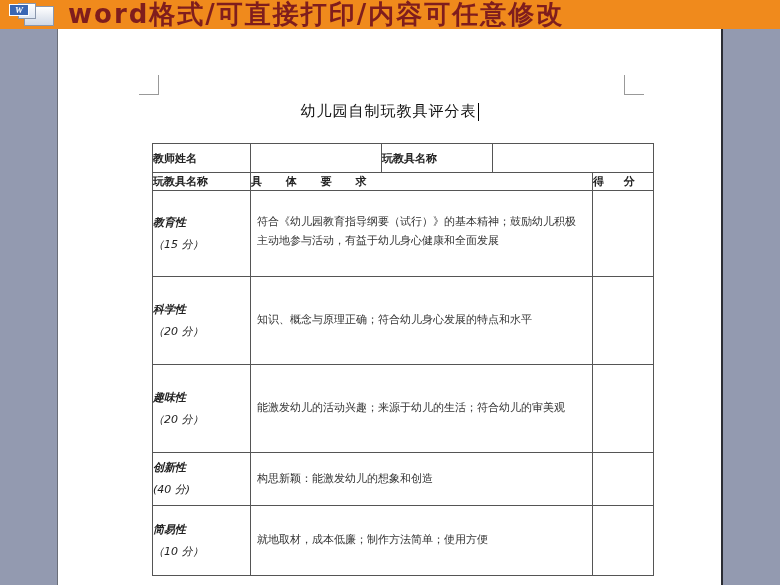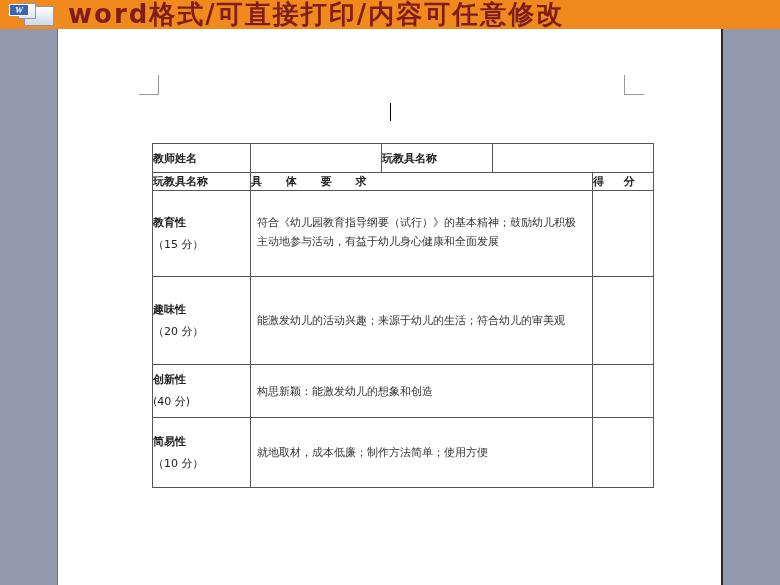--- a/index.html
+++ b/index.html
@@ -73,44 +73,44 @@
     table.score td {
       border: 1px solid #555555;
       text-align: left; vertical-align: middle;
       padding: 0;
     }
     .bold { font-weight: bold; }
     td.req {
       text-align: left !important;
       padding: 0 6px !important;
       line-height: 19px;
-      font-size: 11px; color: #333333;
+      font-size: 11px; color: #333333; font-family: Liberation Mono, monospace;
     }
-    td.crit { line-height: 22px; font-size: 11px; }
+    td.crit { line-height: 22px; font-size: 11px; font-style: italic; }
     .spaced { letter-spacing: 10px; }
     .spaced-s { letter-spacing: 8px; }
   </style>
 </head>
 <body>
 
 <div class="banner">
   <div class="word-icon">
     <div class="doc-back"></div>
     <div class="doc-front"></div>
     <div class="w-badge">W</div>
   </div>
   <div class="banner-text">word格式/可直接打印/内容可任意修改</div>
 </div>
 
 <div class="page">
   <div class="corner-mark corner-tl"></div>
   <div class="corner-mark corner-tr"></div>
 
   <div class="doc-title">
-    <span class="caret"></span>
+    <span>幼儿园自制玩教具评分表</span><span class="caret"></span>
   </div>
 
   <table class="score">
     <colgroup>
       <col style="width:98px">
       <col style="width:131px">
       <col style="width:111px">
       <col style="width:100px">
       <col style="width:61px">
     </colgroup>
@@ -129,20 +129,28 @@
     <tr style="height:86px">
       <td class="crit">
         <div class="bold">教育性</div>
         <div>（15 分）</div>
       </td>
       <td colspan="3" class="req" style="vertical-align:top; padding-top:22px !important;">符合《幼儿园教育指导纲要（试行）》的基本精神；鼓励幼儿积极主动地参与活动，有益于幼儿身心健康和全面发展</td>
       <td></td>
     </tr>
     <tr style="height:88px">
       <td class="crit">
+        <div class="bold">科学性</div>
+        <div>（20 分）</div>
+      </td>
+      <td colspan="3" class="req">知识、概念与原理正确；符合幼儿身心发展的特点和水平</td>
+      <td></td>
+    </tr>
+    <tr style="height:88px">
+      <td class="crit">
         <div class="bold">趣味性</div>
         <div>（20 分）</div>
       </td>
       <td colspan="3" class="req">能激发幼儿的活动兴趣；来源于幼儿的生活；符合幼儿的审美观</td>
       <td></td>
     </tr>
     <tr style="height:53px">
       <td class="crit">
         <div class="bold">创新性</div>
         <div>(40 分)</div>

